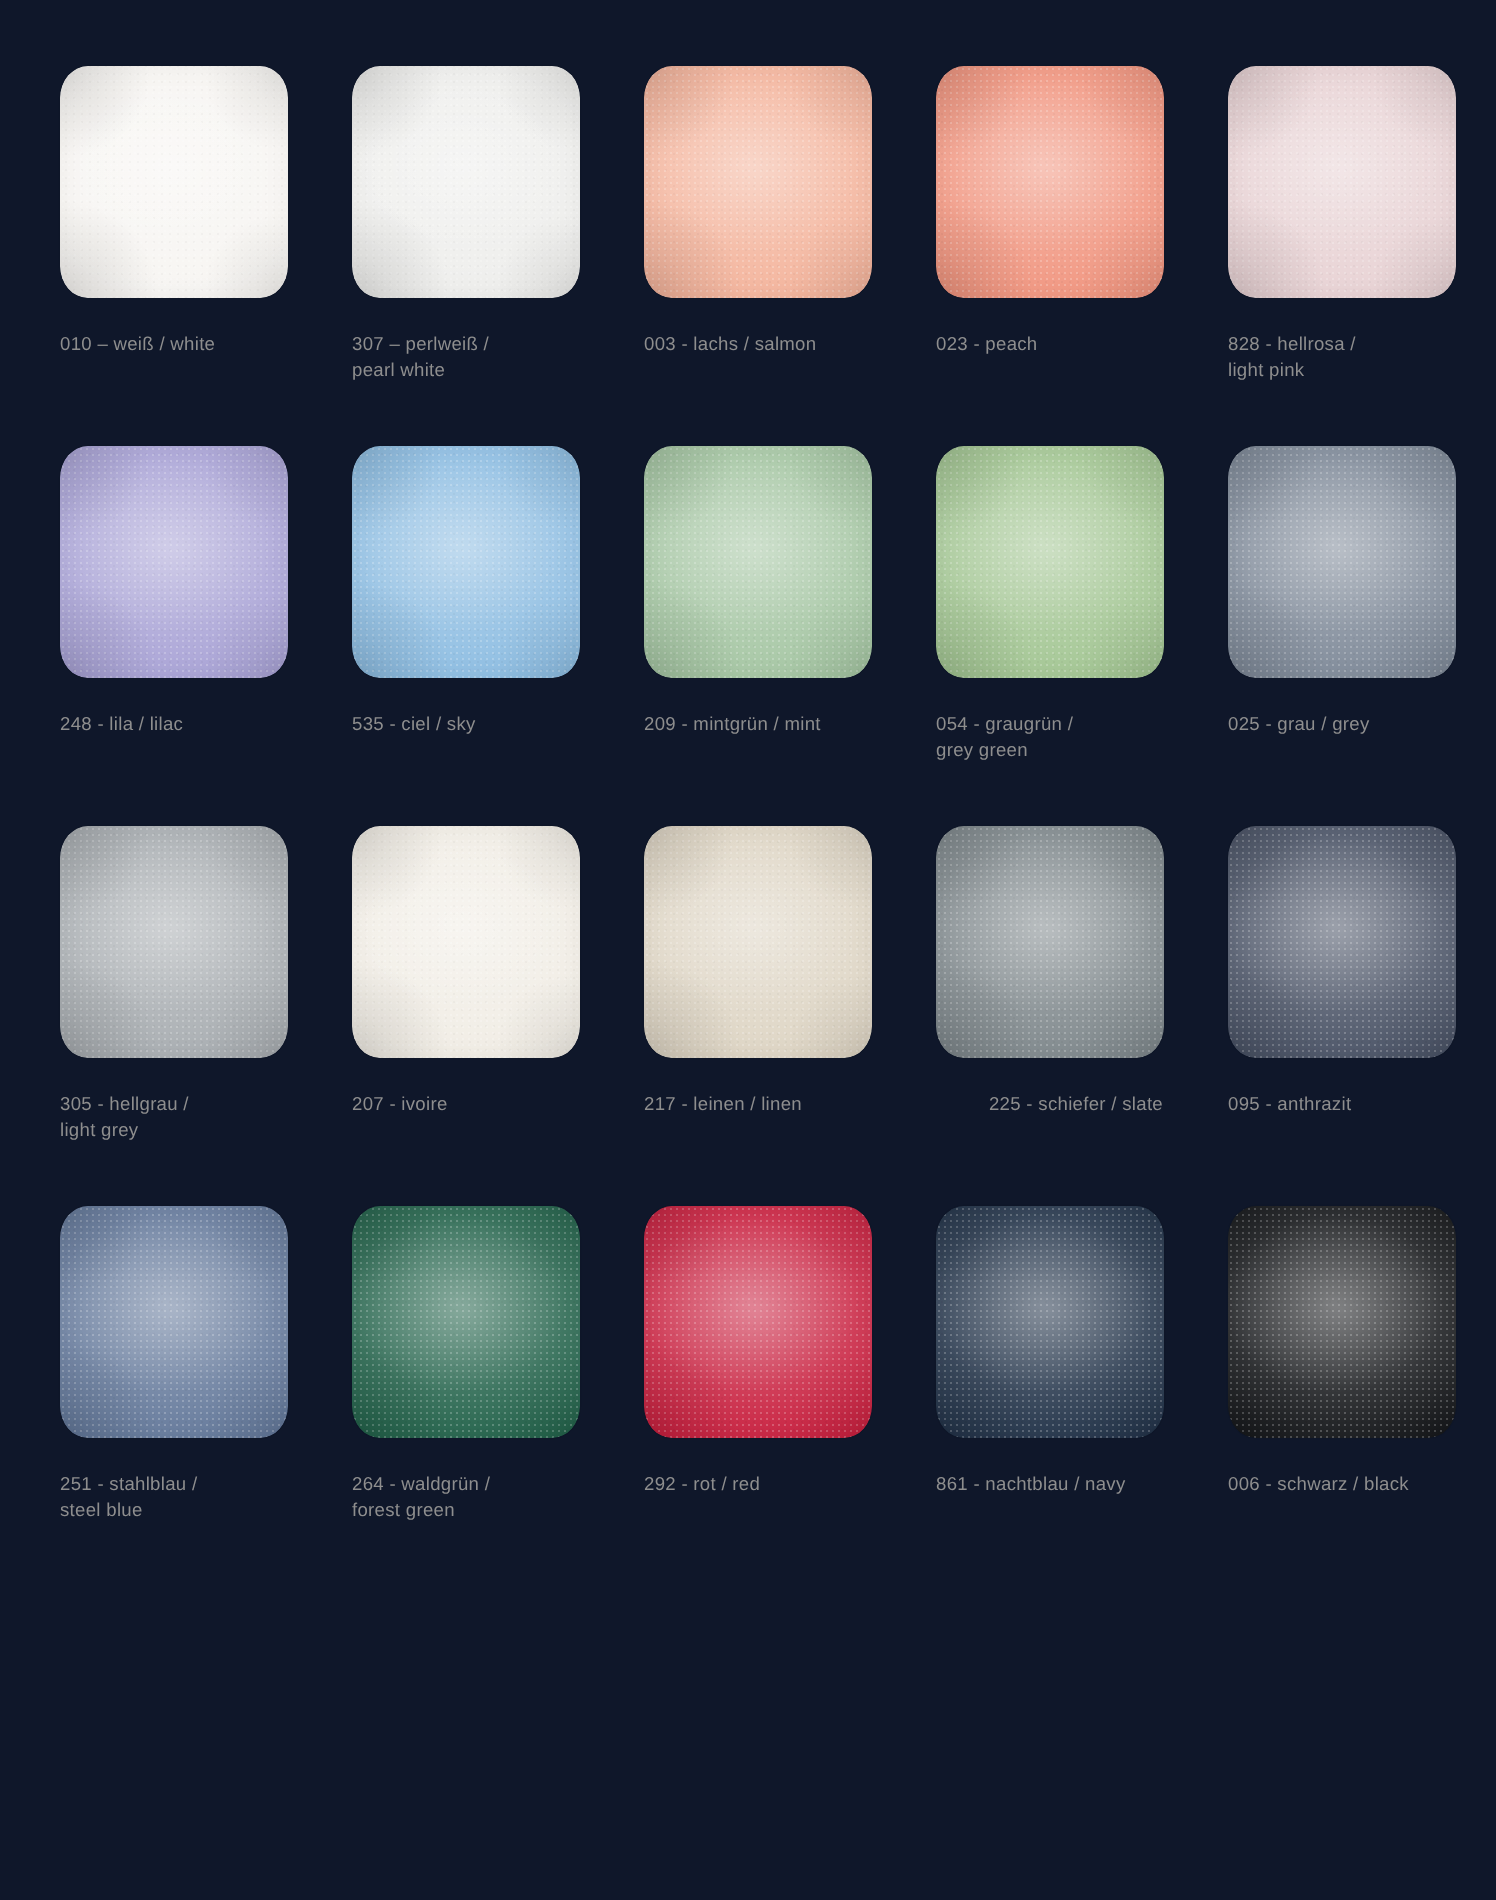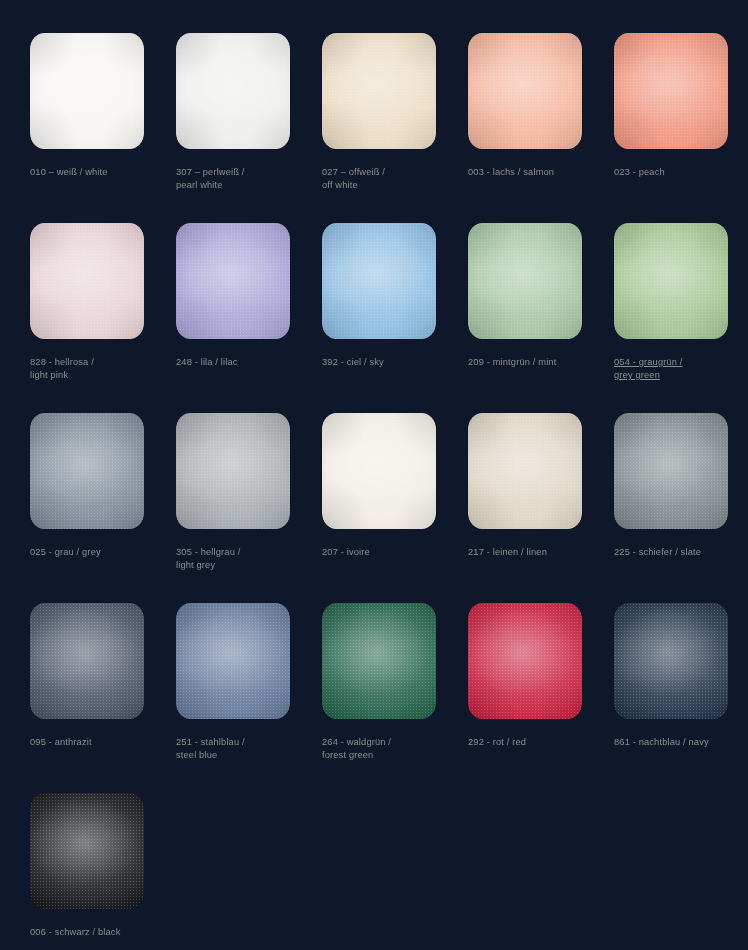--- a/index.html
+++ b/index.html
@@ -132,28 +132,20 @@
       <div class="swatch-cell">
         <div class="pillow-wrap">
           <div class="pillow" style="background-color: rgb(238, 238, 236);"></div>
           <div class="pillow-outline"></div>
         </div>
         <div class="swatch-label" style="color: rgb(142, 142, 142);">307 – perlweiß /
 pearl white</div>
       </div>
       <div class="swatch-cell">
         <div class="pillow-wrap">
-          <div class="pillow" style="background-color: rgb(236, 220, 196);"></div>
-          <div class="pillow-outline"></div>
-        </div>
-        <div class="swatch-label" style="color: rgb(142, 142, 142);">027 – offweiß /
-off white</div>
-      </div>
-      <div class="swatch-cell">
-        <div class="pillow-wrap">
           <div class="pillow" style="background-color: rgb(244, 180, 156);"></div>
           <div class="pillow-outline"></div>
         </div>
         <div class="swatch-label" style="color: rgb(142, 142, 142);">003 - lachs / salmon</div>
       </div>
       <div class="swatch-cell">
         <div class="pillow-wrap">
           <div class="pillow" style="background-color: rgb(241, 149, 127);"></div>
           <div class="pillow-outline"></div>
         </div>
@@ -172,35 +164,35 @@
           <div class="pillow" style="background-color: rgb(169, 163, 214);"></div>
           <div class="pillow-outline"></div>
         </div>
         <div class="swatch-label" style="color: rgb(142, 142, 142);">248 - lila / lilac</div>
       </div>
       <div class="swatch-cell">
         <div class="pillow-wrap">
           <div class="pillow" style="background-color: rgb(141, 189, 226);"></div>
           <div class="pillow-outline"></div>
         </div>
-        <div class="swatch-label" style="color: rgb(142, 142, 142);">392 - ciel / sky</div>
+        <div class="swatch-label" style="color: rgb(142, 142, 142);">535 - ciel / sky</div>
       </div>
       <div class="swatch-cell">
         <div class="pillow-wrap">
           <div class="pillow" style="background-color: rgb(165, 198, 163);"></div>
           <div class="pillow-outline"></div>
         </div>
         <div class="swatch-label" style="color: rgb(142, 142, 142);">209 - mintgrün / mint</div>
       </div>
       <div class="swatch-cell">
         <div class="pillow-wrap">
           <div class="pillow" style="background-color: rgb(163, 198, 147);"></div>
           <div class="pillow-outline"></div>
         </div>
-        <div class="swatch-label" style="color: rgb(142, 142, 142); text-decoration: underline;">054 - graugrün /
+        <div class="swatch-label" style="color: rgb(142, 142, 142);">054 - graugrün /
 grey green</div>
       </div>
       <div class="swatch-cell">
         <div class="pillow-wrap">
           <div class="pillow" style="background-color: rgb(127, 138, 153);"></div>
           <div class="pillow-outline"></div>
         </div>
         <div class="swatch-label" style="color: rgb(142, 142, 142);">025 - grau / grey</div>
       </div>
       <div class="swatch-cell">
@@ -223,21 +215,21 @@
           <div class="pillow" style="background-color: rgb(222, 213, 196);"></div>
           <div class="pillow-outline"></div>
         </div>
         <div class="swatch-label" style="color: rgb(142, 142, 142);">217 - leinen / linen</div>
       </div>
       <div class="swatch-cell">
         <div class="pillow-wrap">
           <div class="pillow" style="background-color: rgb(127, 136, 140);"></div>
           <div class="pillow-outline"></div>
         </div>
-        <div class="swatch-label" style="color: rgb(142, 142, 142);">225 - schiefer / slate</div>
+        <div class="swatch-label" style="color: rgb(142, 142, 142); text-align: center;">225 - schiefer / slate</div>
       </div>
       <div class="swatch-cell">
         <div class="pillow-wrap">
           <div class="pillow" style="background-color: rgb(74, 83, 102);"></div>
           <div class="pillow-outline"></div>
         </div>
         <div class="swatch-label" style="color: rgb(142, 142, 142);">095 - anthrazit</div>
       </div>
       <div class="swatch-cell">
         <div class="pillow-wrap">

